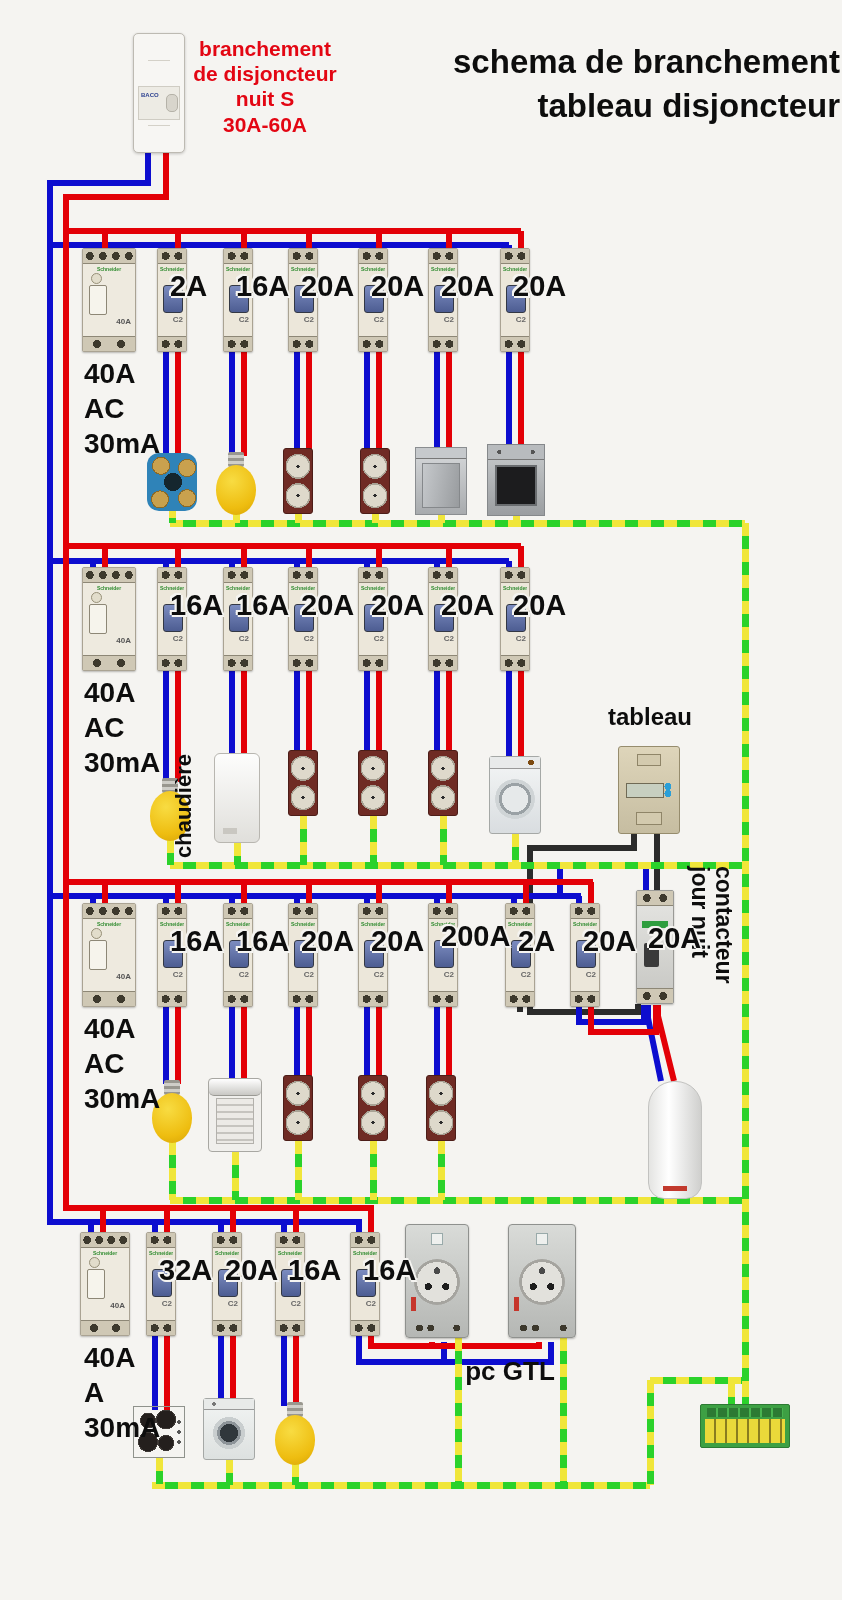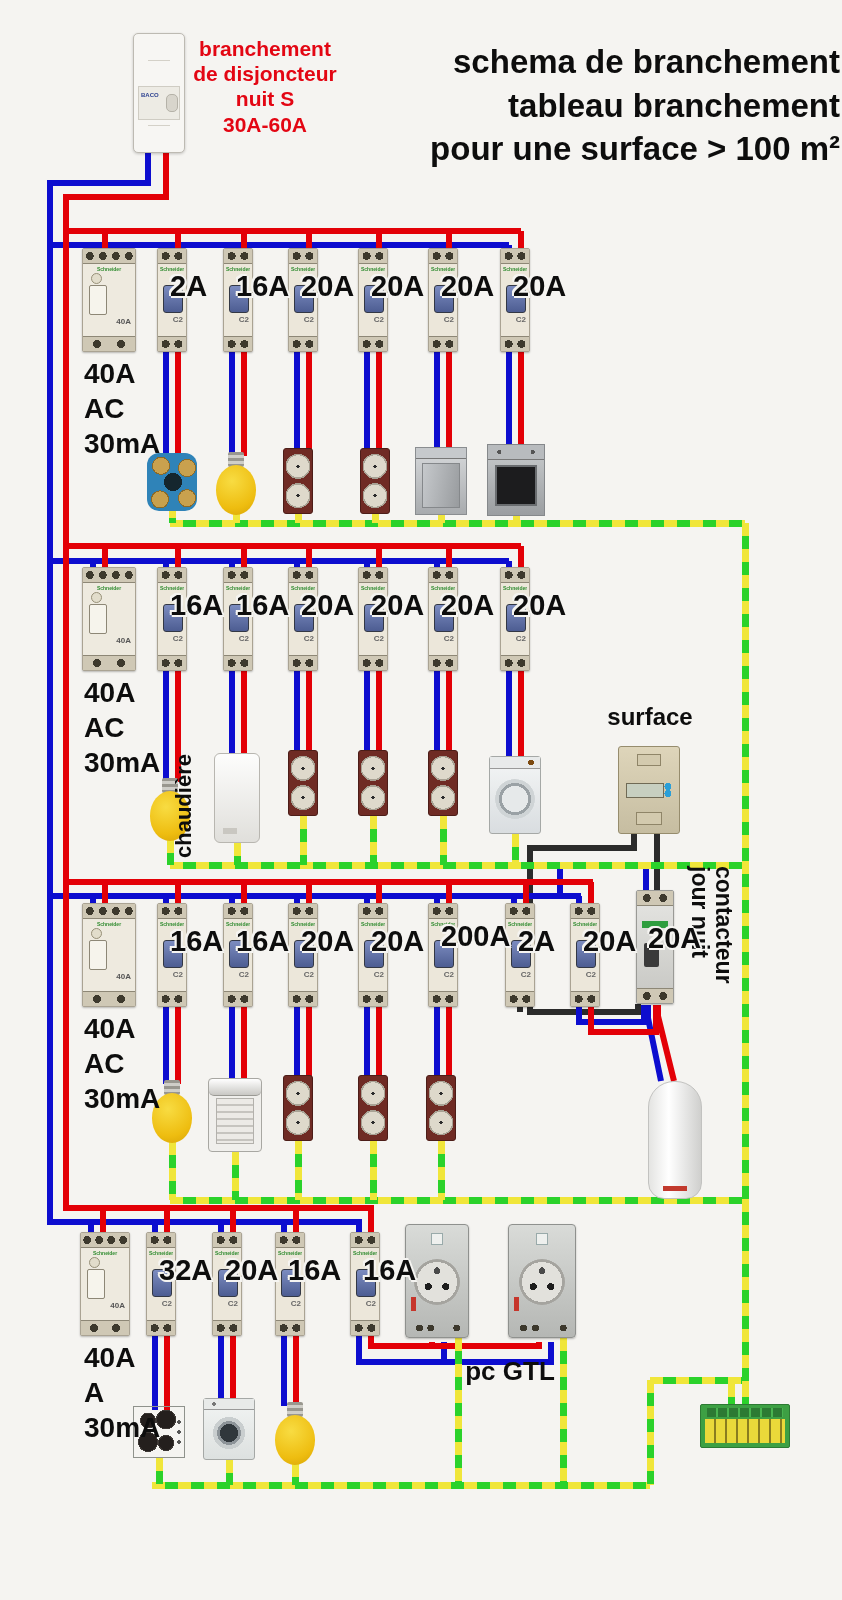--- a/index.html
+++ b/index.html
@@ -238,40 +238,39 @@
       <polyline points="167,1330 167,1410" fill="none" stroke="#e30007" stroke-width="6" stroke-linejoin="miter"></polyline>
       <polyline points="233,1208 233,1242" fill="none" stroke="#e30007" stroke-width="6" stroke-linejoin="miter"></polyline>
       <polyline points="233,1330 233,1402" fill="none" stroke="#e30007" stroke-width="6" stroke-linejoin="miter"></polyline>
       <polyline points="296,1208 296,1242" fill="none" stroke="#e30007" stroke-width="6" stroke-linejoin="miter"></polyline>
       <polyline points="296,1330 296,1406" fill="none" stroke="#e30007" stroke-width="6" stroke-linejoin="miter"></polyline>
       <polyline points="371,1208 371,1242" fill="none" stroke="#e30007" stroke-width="6" stroke-linejoin="miter"></polyline>
     </svg>
 
   <div class="lab title">
     <span style="display:block">schema de branchement</span>
-    <span style="display:block">tableau branchement</span>
-    <span style="display:block">pour une surface &gt; 100 m²</span>
+    <span style="display:block">tableau disjoncteur</span>
   </div>
 
   <div class="lab redlab">
     <span style="display:block">branchement</span>
     <span style="display:block">de disjoncteur</span>
     <span style="display:block">nuit S</span>
     <span style="display:block">30A-60A</span>
   </div>
 
   <div class="mod mainbrk" style="left:133px;top:33px;width:52px;height:120px;">
     <div class="ln1"></div>
     <div class="p1"></div>
     <div class="bk">BACO</div>
     <div class="kn"></div>
     <div class="ln2"></div>
   </div>
 
-  <div class="lab" style="left:585px;top:703px;width:130px;text-align:center;font-size:24px;">surface</div>
+  <div class="lab" style="left:585px;top:703px;width:130px;text-align:center;font-size:24px;">tableau</div>
 
   <div class="lab vlabel" style="left:172px;top:722px;height:136px;font-size:22px;transform:rotate(180deg);">chaudière</div>
 
   <div class="lab vlabel" style="left:688px;top:866px;height:160px;font-size:23px;">
     <span style="display:block">contacteur</span>
     <span style="display:block">jour nuit</span>
   </div>
 
   <div class="lab amp" style="left:648px;top:922px;">20A</div>
 

